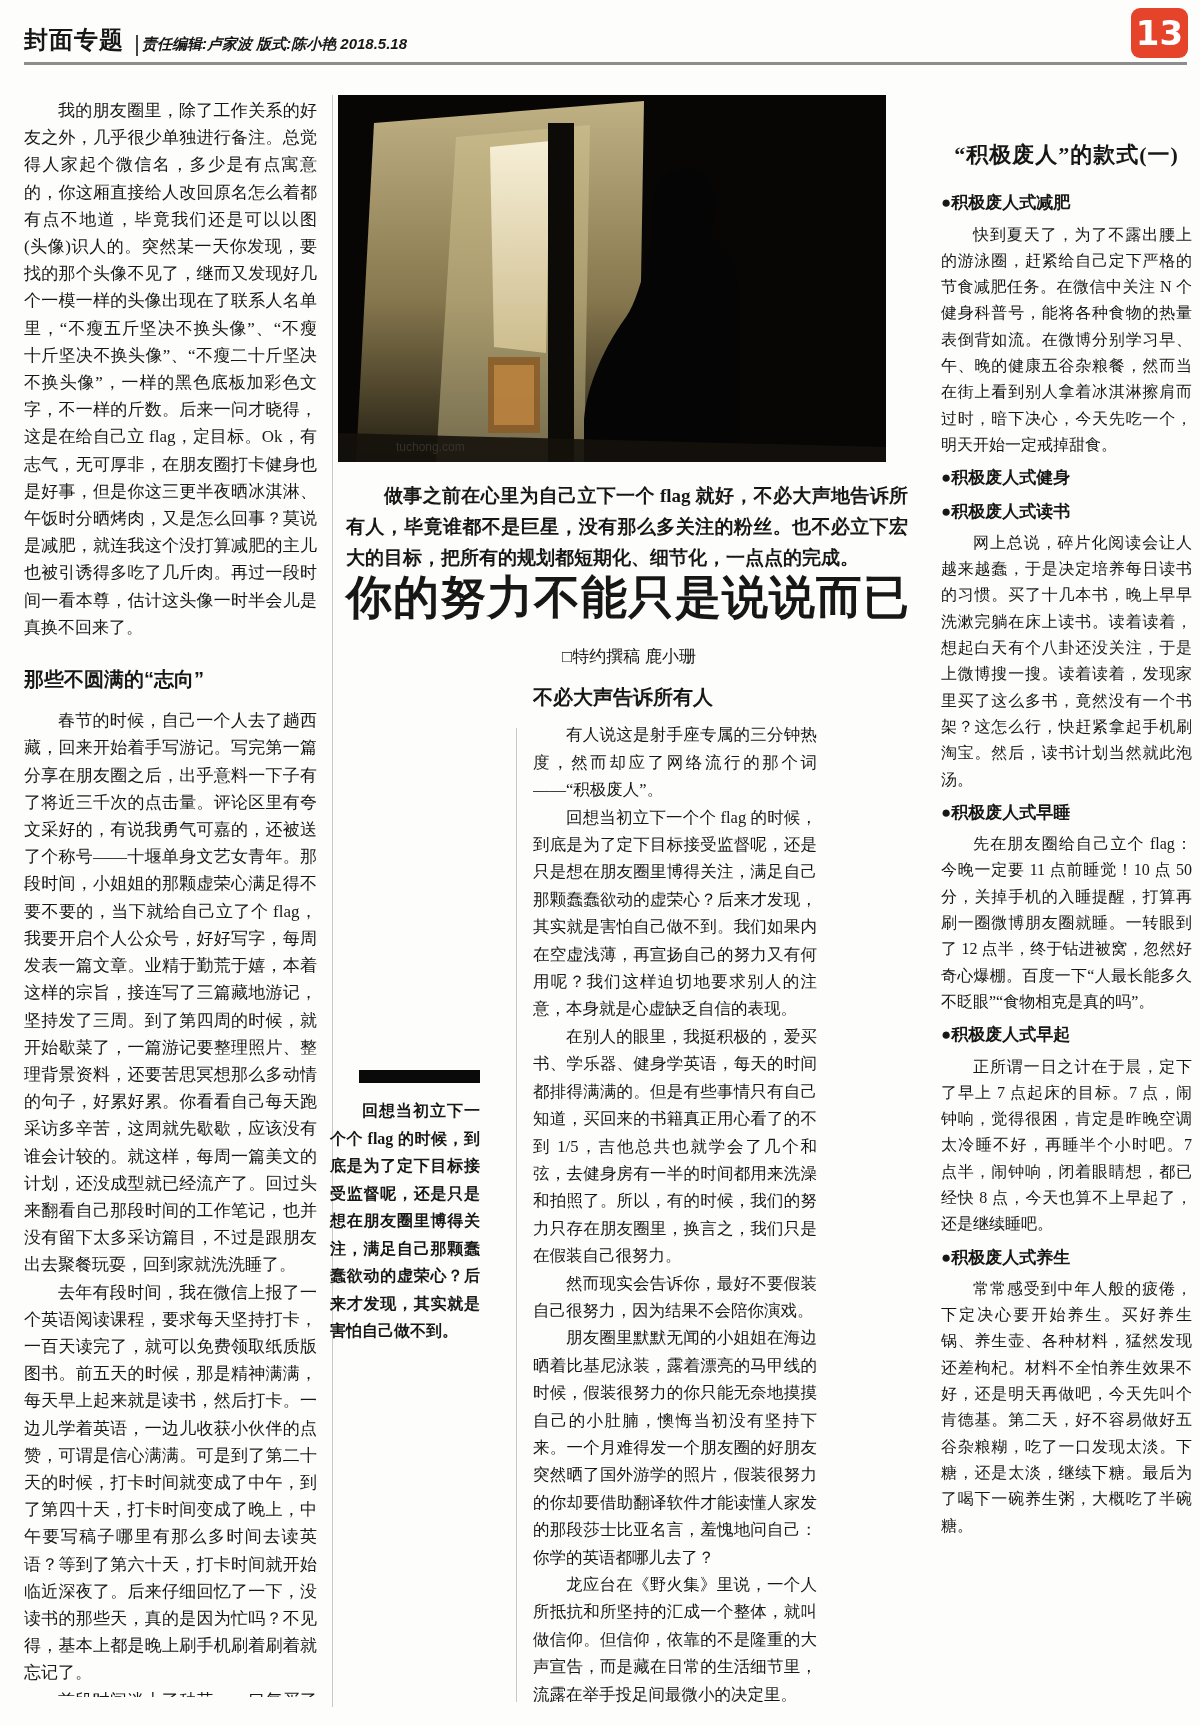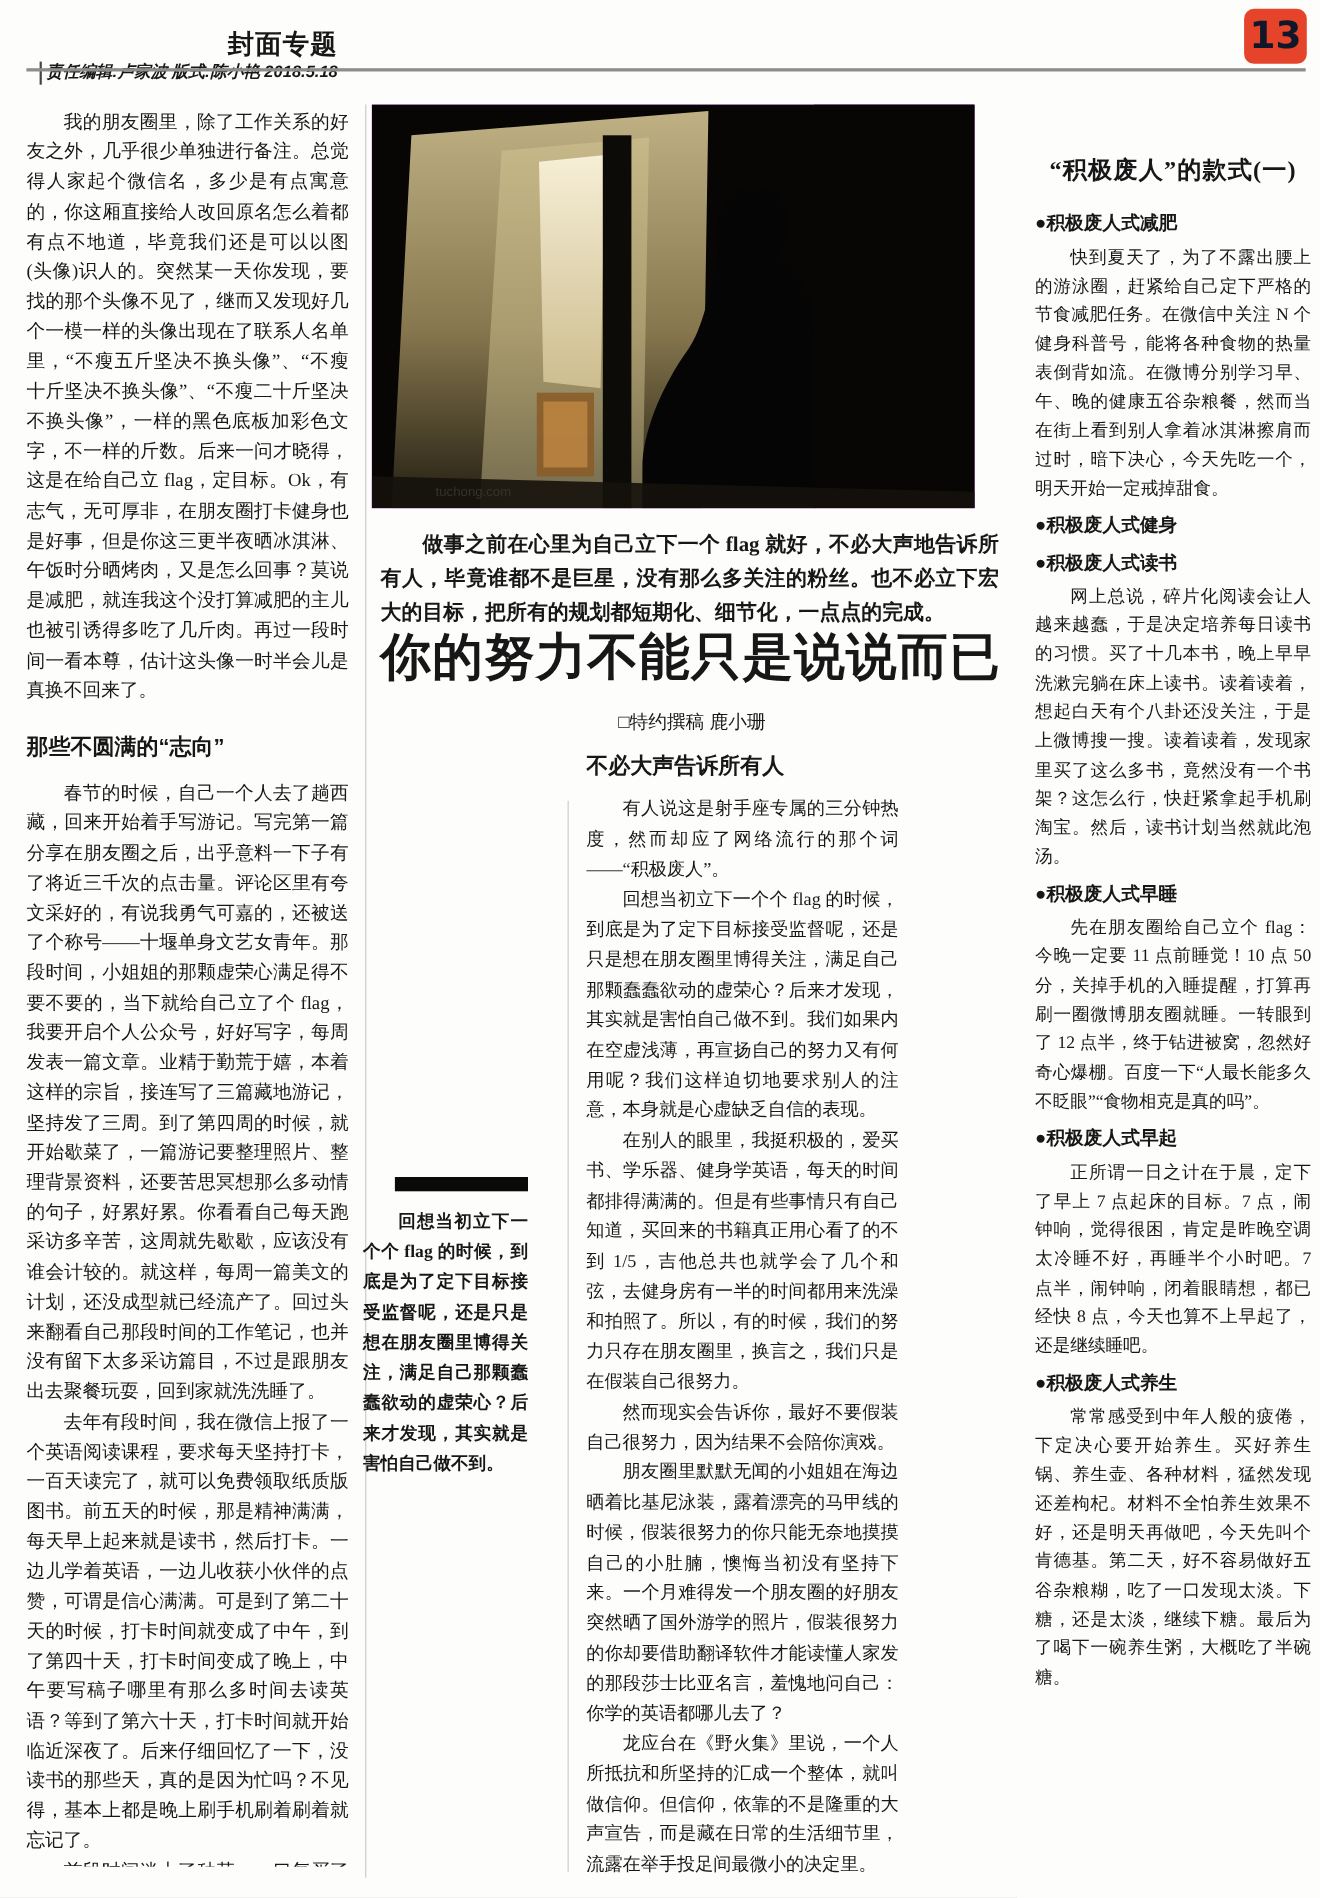--- a/index.html
+++ b/index.html
@@ -3,39 +3,39 @@
 <meta charset="utf-8">
 <style>
   * { margin:0; padding:0; box-sizing:border-box; }
   html,body { background:#e8e8e8; }
   .page {
     position:relative; width:1200px; height:1725px; margin:0 auto;
     background:#fdfdfb; color:#171717; overflow:hidden;
     font-family:"Liberation Serif", serif;
   }
   
-  .masthead { position:absolute; left:24px; top:24px; display:flex; align-items:flex-end;flex-direction:column; }
+  .masthead { position:absolute; left:24px; top:24px; display:flex; align-items:flex-end; }
   .section-title { font-family:"Liberation Sans", sans-serif; font-weight:bold; font-size:24px; letter-spacing:1px; }
   .masthead-meta { font-family:"Liberation Sans", sans-serif; font-style:italic; font-weight:bold;
     font-size:15px; margin-left:12px; padding-left:4px; border-left:2px solid #444; padding-bottom:2px; }
   .header-rule { position:absolute; left:24px; top:62px; width:1163px; height:3px; background:#8d8d8d; }
   .pageno { position:absolute; left:1131px; top:8px; width:57px; height:50px; border-radius:9px;
     display:flex; align-items:center; justify-content:center;
-    font-family:"DejaVu Sans", sans-serif; font-weight:bold; font-size:34px; color:#0f172a; }
+    font-family:"DejaVu Sans", sans-serif; font-weight:bold; font-size:34px; color:#ffffff; }
   
   .vrule { position:absolute; width:1px; background:#c8c8c4; }
   #vrule-left { left:332px; top:95px; height:1612px; }
   #vrule-mid  { left:516px; top:728px; height:974px; }
   .col { position:absolute; text-align:justify; overflow:hidden; }
   .col p { text-indent:2em; }
   #left-col { left:24px; top:97px; width:293px; height:1600px; font-size:17px; line-height:27.2px; }
   #left-col .subhead { font-family:"Liberation Sans", sans-serif; font-weight:bold; font-size:20px;
     text-indent:0; text-align:left; margin:25px 0 14px; }
   
-  .photo { position:absolute; left:338px; top:95px; width:548px; height:367px; background:#d946ef; }
+  .photo { position:absolute; left:338px; top:95px; width:548px; height:367px; background:#bef264; }
   .photo svg { display:block; }
   
   .standfirst { position:absolute; left:346px; top:480px; width:562px; font-weight:bold;
     font-size:19px; line-height:31px; text-align:justify; text-indent:2em; }
   .headline { position:absolute; left:346px; top:567px; width:566px; font-weight:bold;
     font-size:46px; letter-spacing:1px; white-space:nowrap; }
   .byline { position:absolute; left:346px; top:645px; width:566px; text-align:center;
     font-family:"Liberation Sans", sans-serif; font-size:17px; }
   
   .pullquote { position:absolute; left:330px; top:1070px; width:150px; }

